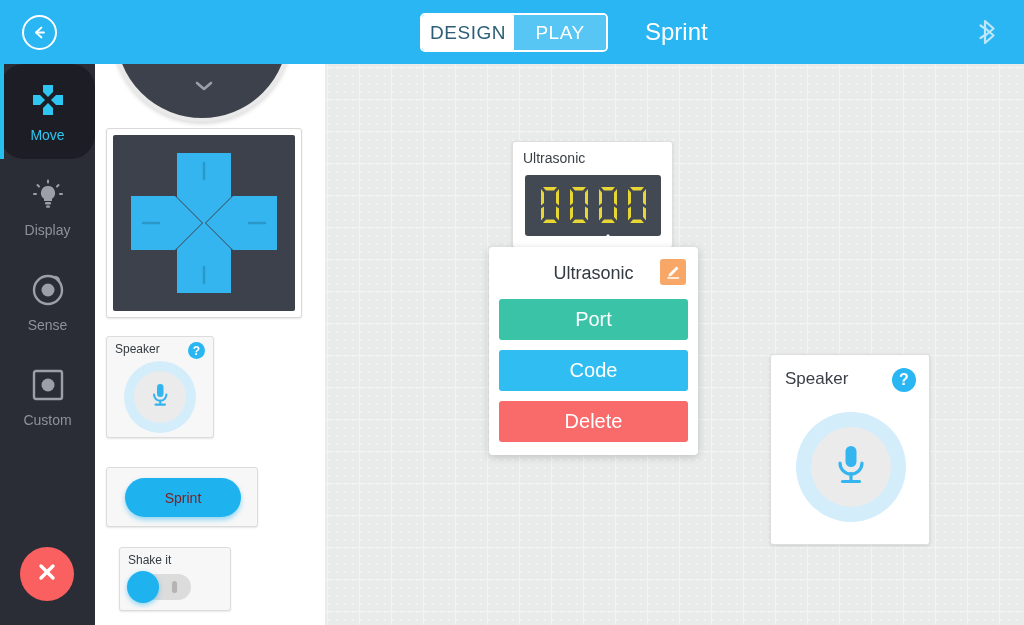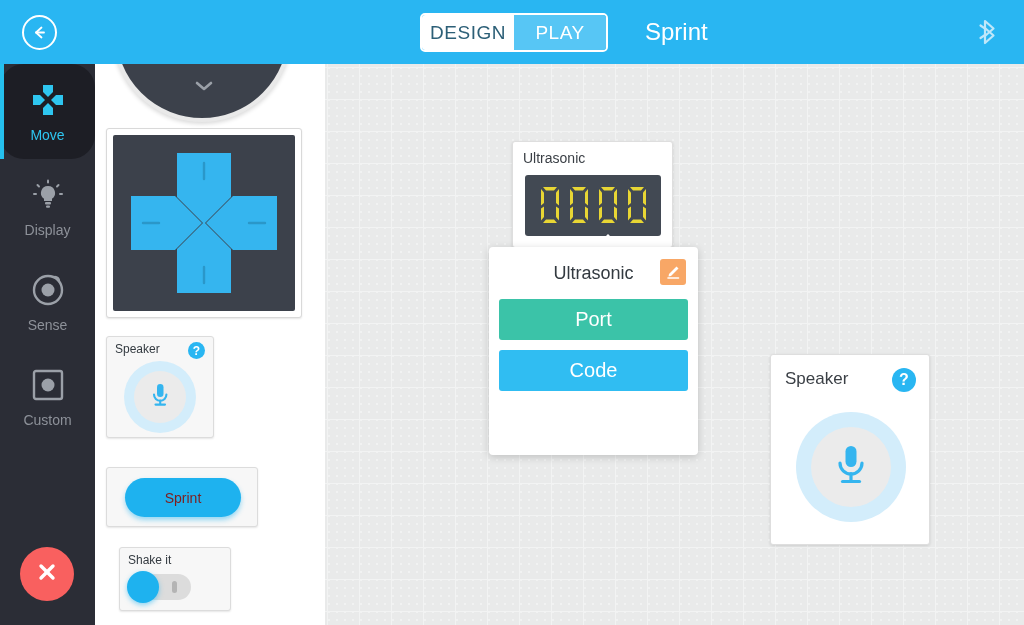--- a/index.html
+++ b/index.html
@@ -460,15 +460,16 @@
       <div class="popup-title">Ultrasonic</div>
       <div class="edit-icon">
         <svg width="16" height="16" viewBox="0 0 16 16">
           <path d="M11.5 2.5 L13.5 4.5 L6 12 L3.5 12.5 L4 10 Z" fill="#ffffff"></path>
           <line x1="3" y1="14" x2="13.5" y2="14" stroke="#ffffff" stroke-width="1.6" stroke-linecap="round"></line>
         </svg>
       </div>
     </div>
     <div class="popup-btn btn-port">Port</div>
     <div class="popup-btn btn-code">Code</div>
+    <div class="popup-btn btn-delete">Delete</div>
   </div>
 
 </div>
 
 </body></html>

